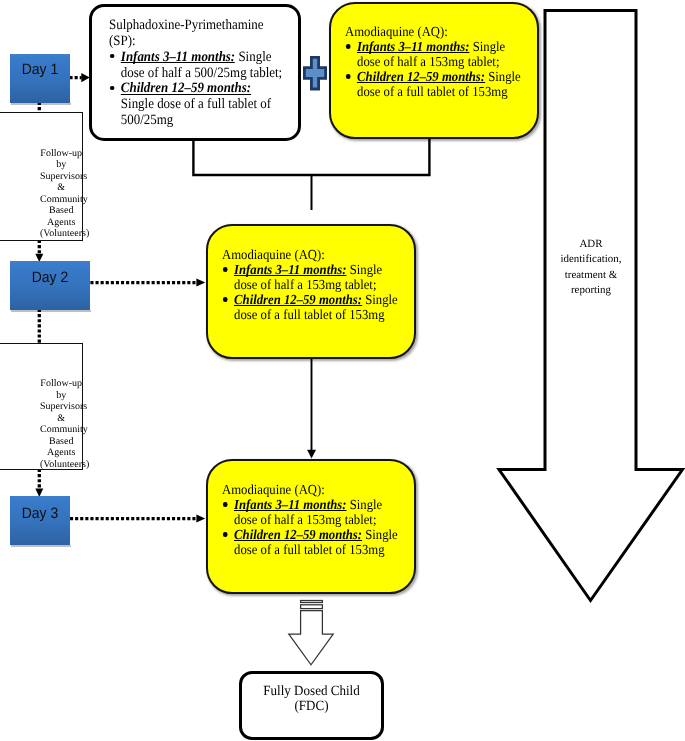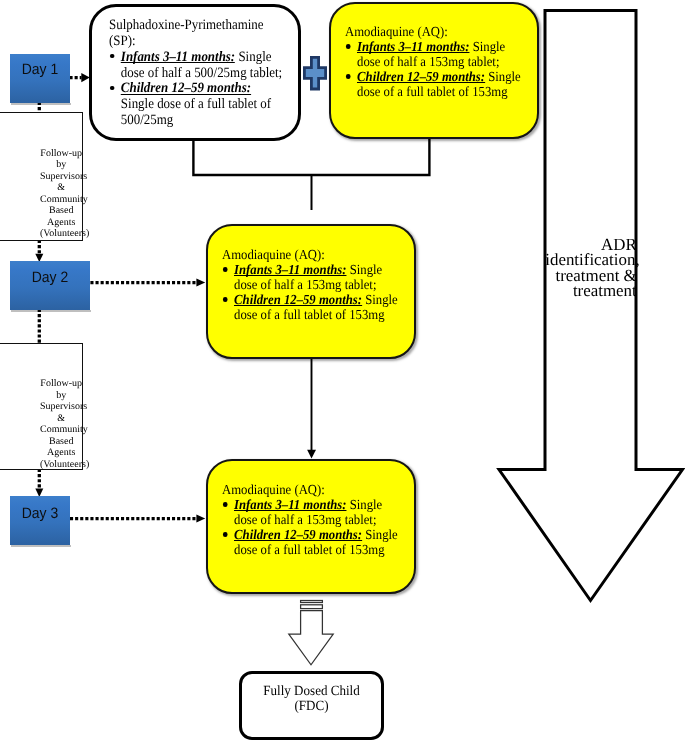--- a/index.html
+++ b/index.html
@@ -8,21 +8,21 @@
   .stage{position:absolute;left:0;top:0;width:685px;height:741px;}
   svg.layer{position:absolute;left:0;top:0;width:685px;height:741px;overflow:visible;}
   .box{position:absolute;box-sizing:border-box;}
   .daybox{background:linear-gradient(180deg,#3d7fcb 0%,#3778c8 18%,#3472bc 55%,#2c62a2 100%);border:0;}
   .daybox > span.lbl{position:absolute;left:0;right:0;top:8px;text-align:center;
           font-family:"Liberation Sans",sans-serif;font-size:15px;line-height:16px;color:#0d0d0d;
           display:block;transform:scaleX(0.93);}
   .daybox .shadow{position:absolute;left:1px;right:-1px;bottom:-2px;height:2px;background:rgba(0,0,0,0.25);}
   .followbox{border:1.3px solid #111;background:#fff;position:absolute;}
   .followbox > div{position:absolute;left:0;right:0;text-align:center;font-size:10px;line-height:11.5px;margin-left:40px;}
-  .rbox{border:3px solid #000;border-radius:27px;background:#fff;}
+  .rbox{border:3px solid #000;border-radius:15px;background:#fff;}
   .fdcbox{border-width:3.2px;border-radius:13px;}
   .ybox{border:2.1px solid #151515;border-radius:26px;background:#ffff00;
         box-shadow:1.6px 1.6px 2.4px rgba(0,0,0,0.35);padding-left:20px;}
   ul.lst{margin:0;padding:0;list-style:none;}
   .spbody{position:absolute;left:16.6px;top:11px;width:192.2px;font-size:14.3px;line-height:15.85px;
           transform:scaleX(0.905);transform-origin:0 0;}
   .spbody .bul{width:13.1px;flex:0 0 13.1px;}
   .spbody .head{width:178.6px;}
   .aqbody{position:absolute;left:14px;top:22.3px;width:194px;font-size:13.8px;line-height:14.9px;
           transform:scaleX(0.922);transform-origin:0 0;}
@@ -30,21 +30,21 @@
   .aqbody .head{width:181.4px;}
   .head{white-space:normal;}
   .lst li{display:flex;}
   .lst .bul{width:13.1px;flex:0 0 13.1px;text-align:left;position:relative;color:transparent;}
   .lst .bul::before{content:"";position:absolute;left:0.8px;top:0.30em;width:4.8px;height:4.4px;
                     border-radius:50%;background:#000;}
   .lst .txt{flex:1 1 auto;display:block;}
   .term{font-style:italic;font-weight:bold;position:relative;display:inline-block;}
   .term::after{content:"";position:absolute;left:0;right:0;bottom:0.155em;height:1.1px;background:#000;}
   .plusicon{position:absolute;}
-  .adrlabel{position:absolute;text-align:right;font-size:17px;line-height:15.5px;}
+  .adrlabel{position:absolute;text-align:center;font-size:11px;line-height:15.5px;}
   .adrlabel > div{display:block;transform:scaleX(0.995);}
   .fdc{position:absolute;left:0;right:0;top:10px;text-align:center;font-size:14px;line-height:15.1px;}
   .fdc > div{display:block;transform:scaleX(0.932);}
 </style>
 </head>
 <body>
 
 <div class="stage">
 
   <svg class="layer" viewBox="0 0 685 741">
@@ -182,21 +182,21 @@
             <span class="txt"><i class="term">Children 12–59 months:</i><span> Single dose of a full tablet of 153mg</span></span>
           </li>
       </ul>
     </div>
   </div>
 
   <div class="adrlabel" style="left:544.5px;top:236.5px;width:92px;">
     <div>ADR</div>
     <div>identification,</div>
     <div>treatment &amp;</div>
-    <div>treatment</div>
+    <div>reporting</div>
   </div>
 
   <div class="box rbox fdcbox" style="left:239px;top:671px;width:145px;height:69px;">
     <div class="fdc">
       <div>Fully Dosed Child</div>
       <div>(FDC)</div>
     </div>
   </div>
 
 </div>

